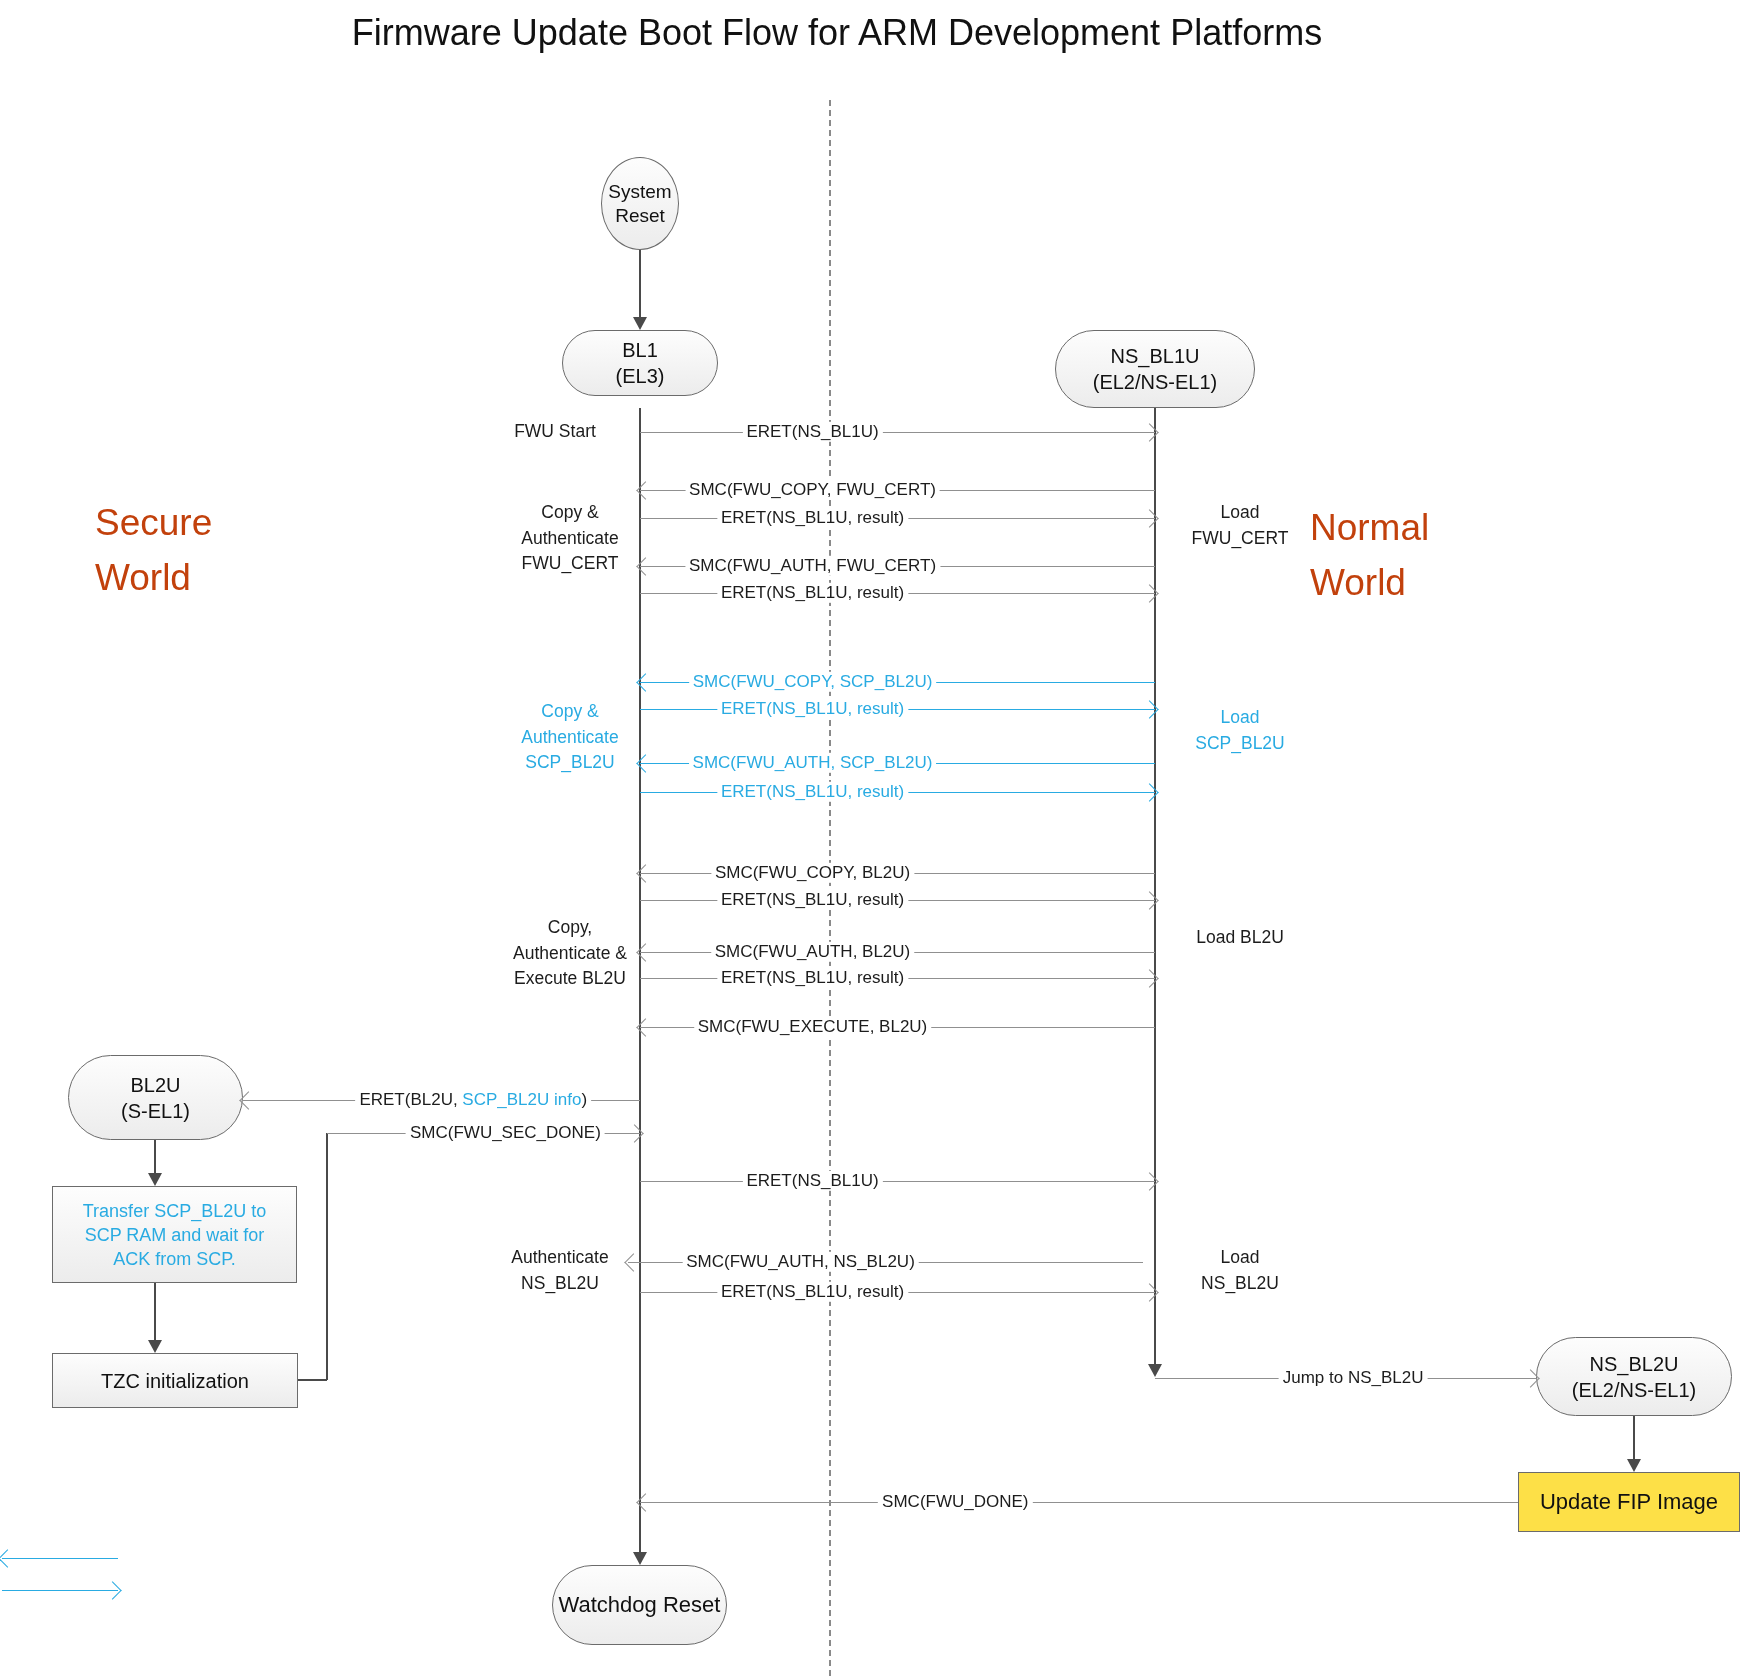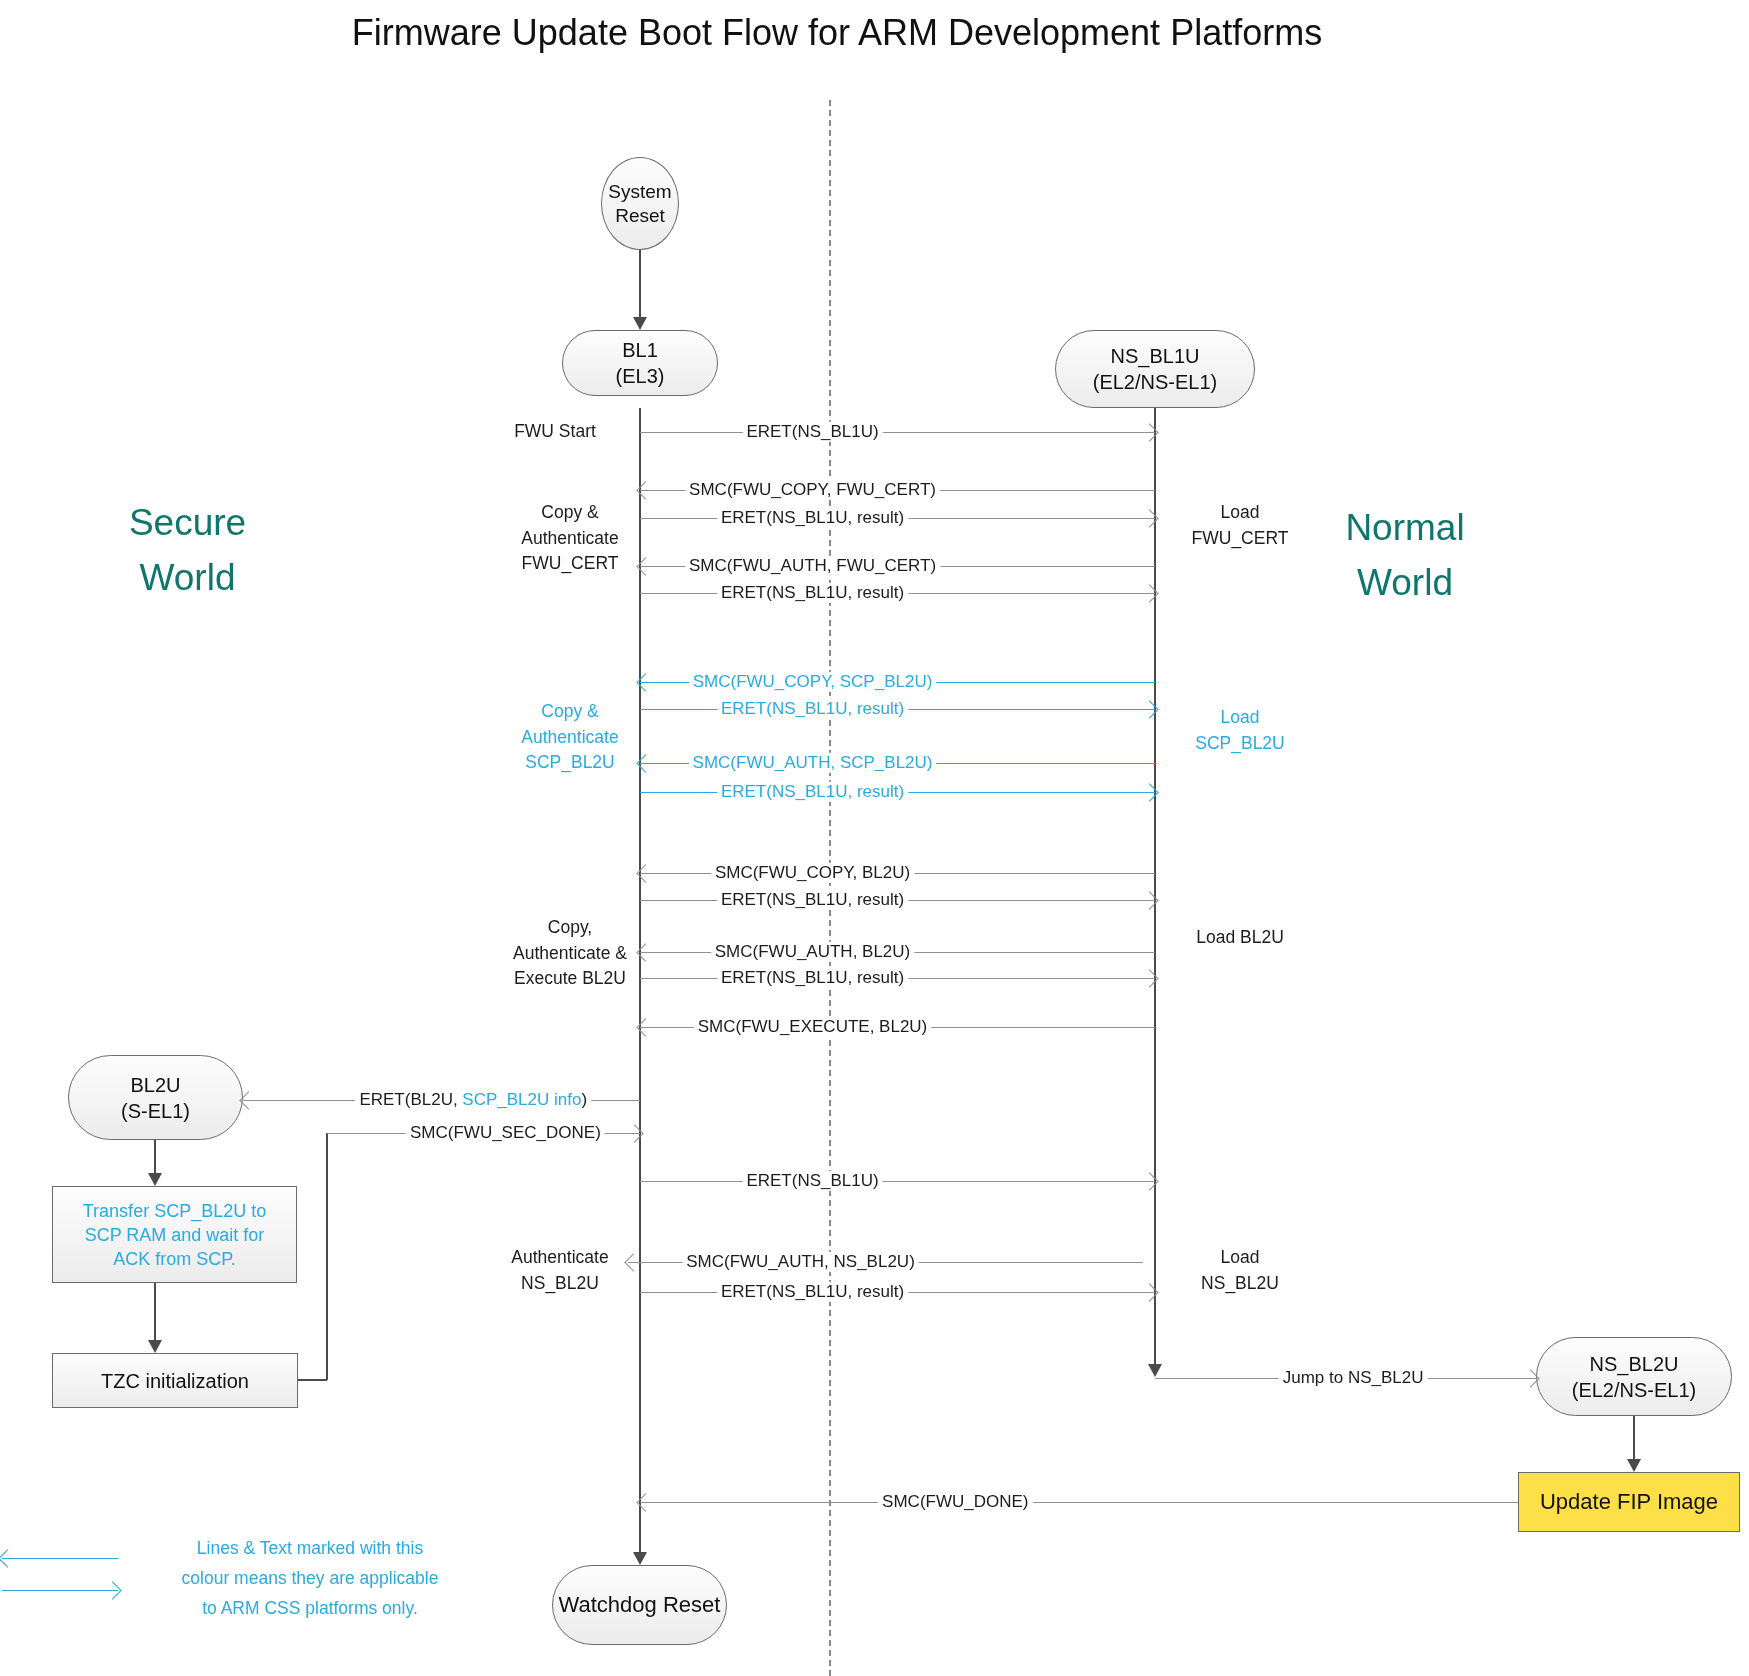--- a/index.html
+++ b/index.html
@@ -3,21 +3,21 @@
 <meta charset="utf-8">
 <style>
   :root{ --accent:#29ABE2; --line:#909090; --dark:#4a4a4a; --ink:#1c1c1c; }
   html,body{margin:0;padding:0;background:#fff;}
   .canvas{position:relative;width:1749px;height:1676px;background:#fff;
           font-family:"Liberation Sans", sans-serif;color:var(--ink);overflow:hidden;}
 
   .title{position:absolute;top:12px;left:0;width:1674px;text-align:center;
          font-size:36px;color:#111;}
 
-  .world{position:absolute;font-size:37px;line-height:55px;text-align:center;color:#0f766e;}
+  .world{position:absolute;font-size:37px;line-height:55px;text-align:left;color:#c2410c;}
   .world span{display:block;}
 
   .sep{position:absolute;width:0;border-left:2px dashed #8a8a8a;}
 
   
   .lf{position:absolute;width:0;border-left:2px solid var(--dark);}
   .hl{position:absolute;height:0;border-top:2px solid var(--dark);}
   .head-down{position:absolute;width:0;height:0;border-left:7px solid transparent;
              border-right:7px solid transparent;border-top:13px solid var(--dark);}
 
@@ -249,19 +249,14 @@
     <span>NS_BL2U</span>
     </div>
 
   <div class="side" style="left:1165px;top:1245px;width:150px;">
     <span>Load</span>
     <span>NS_BL2U</span>
     </div>
 
   <div class="m dl css" style="left:2px;top:1558px;width:116px;"></div>
   <div class="m dr css" style="left:2px;top:1590px;width:116px;"></div>
-  <div class="side css" style="left:150px;top:1533px;width:320px;line-height:30px;">
-    <span>Lines &amp; Text marked with this</span>
-    <span>colour means they are applicable</span>
-    <span>to ARM CSS platforms only.</span>
-    </div>
 
 </div>
 
 </body></html>

